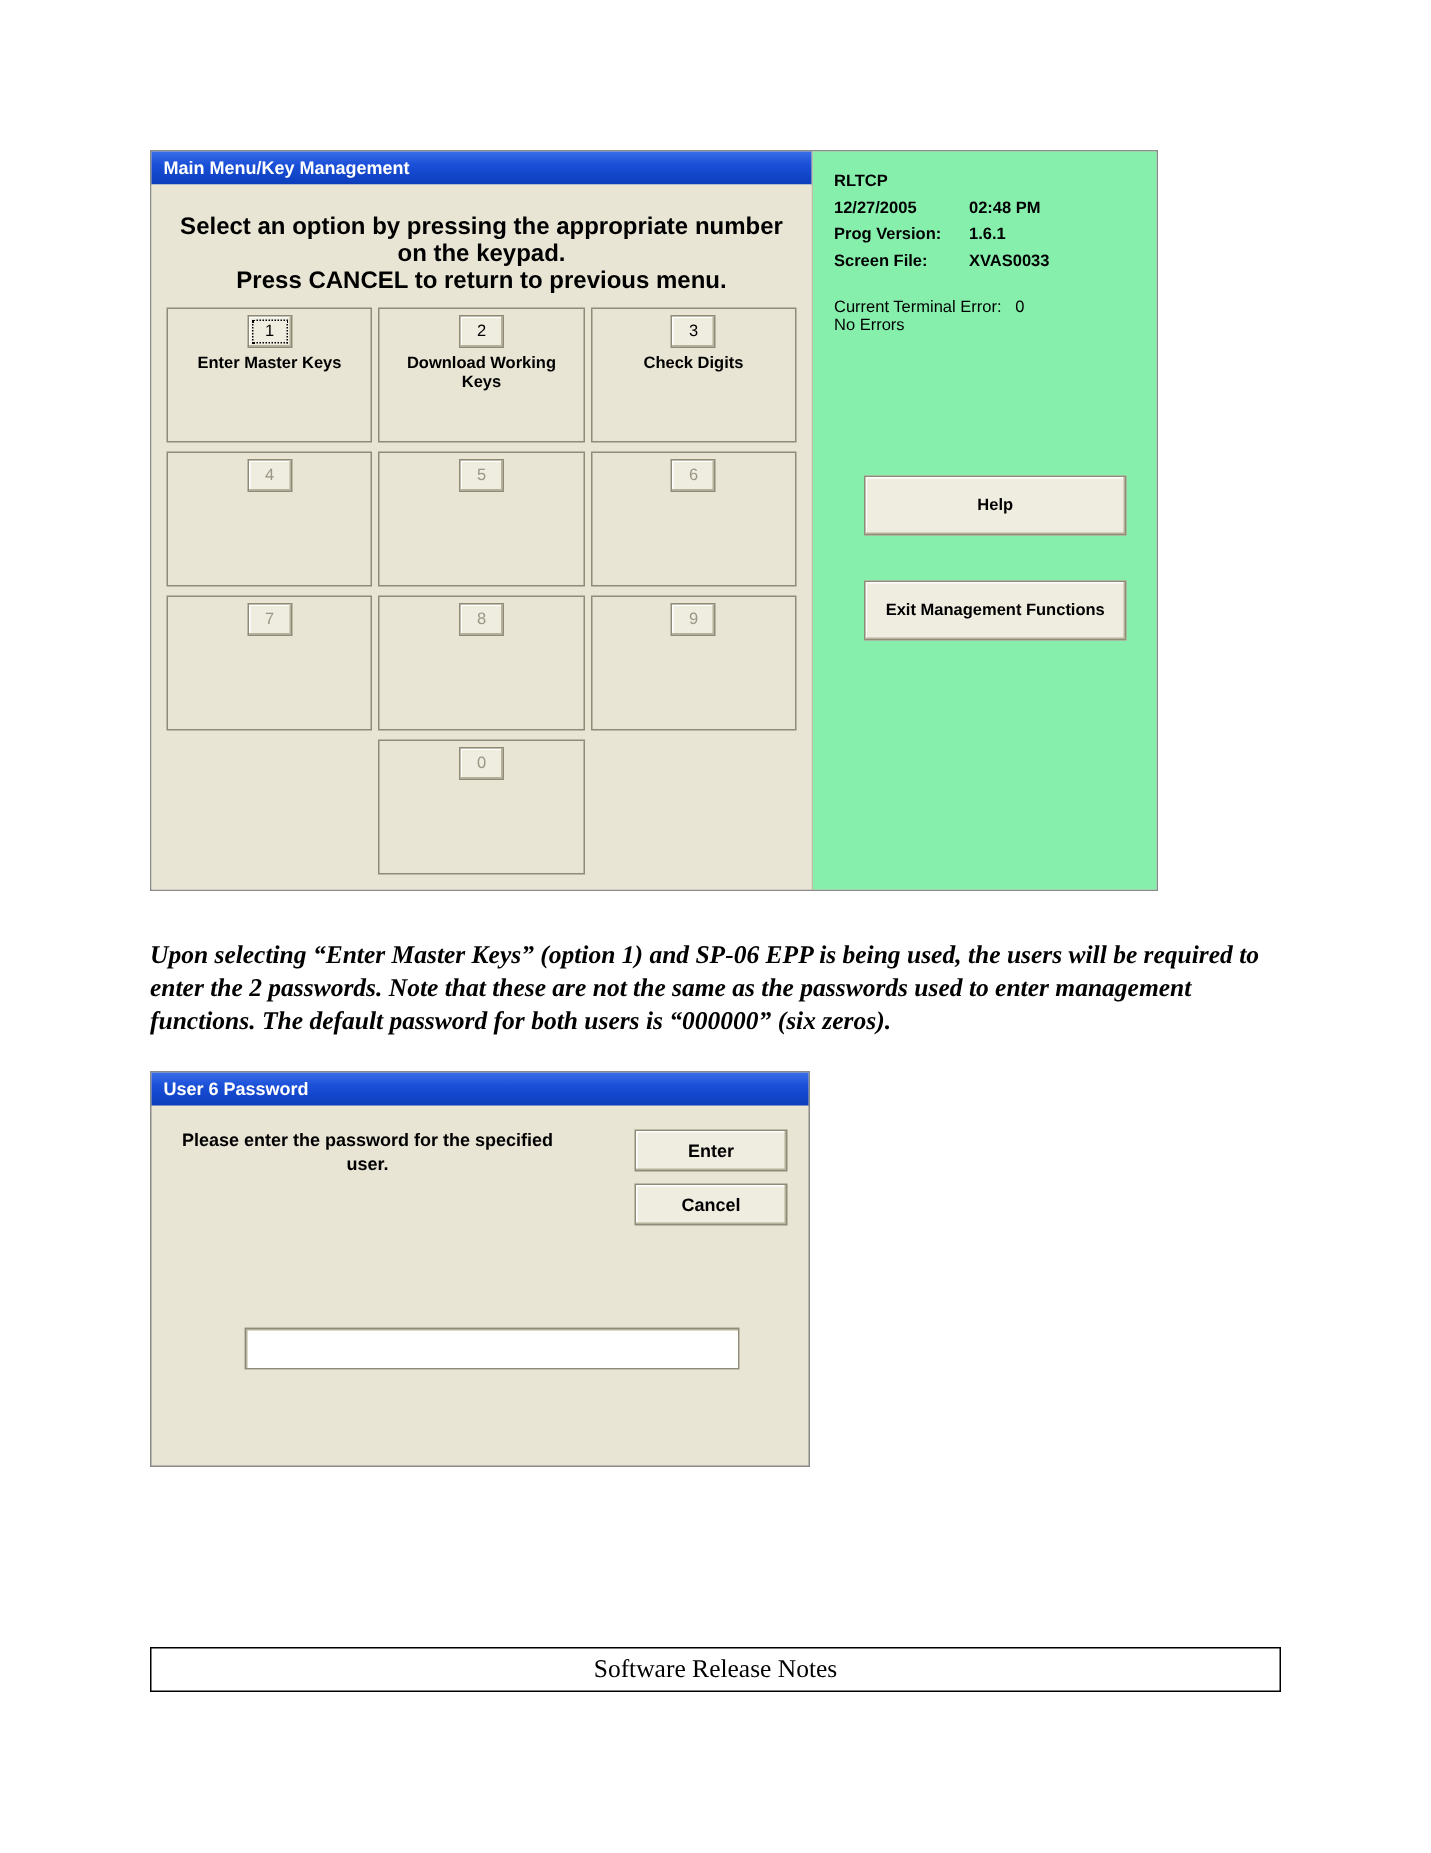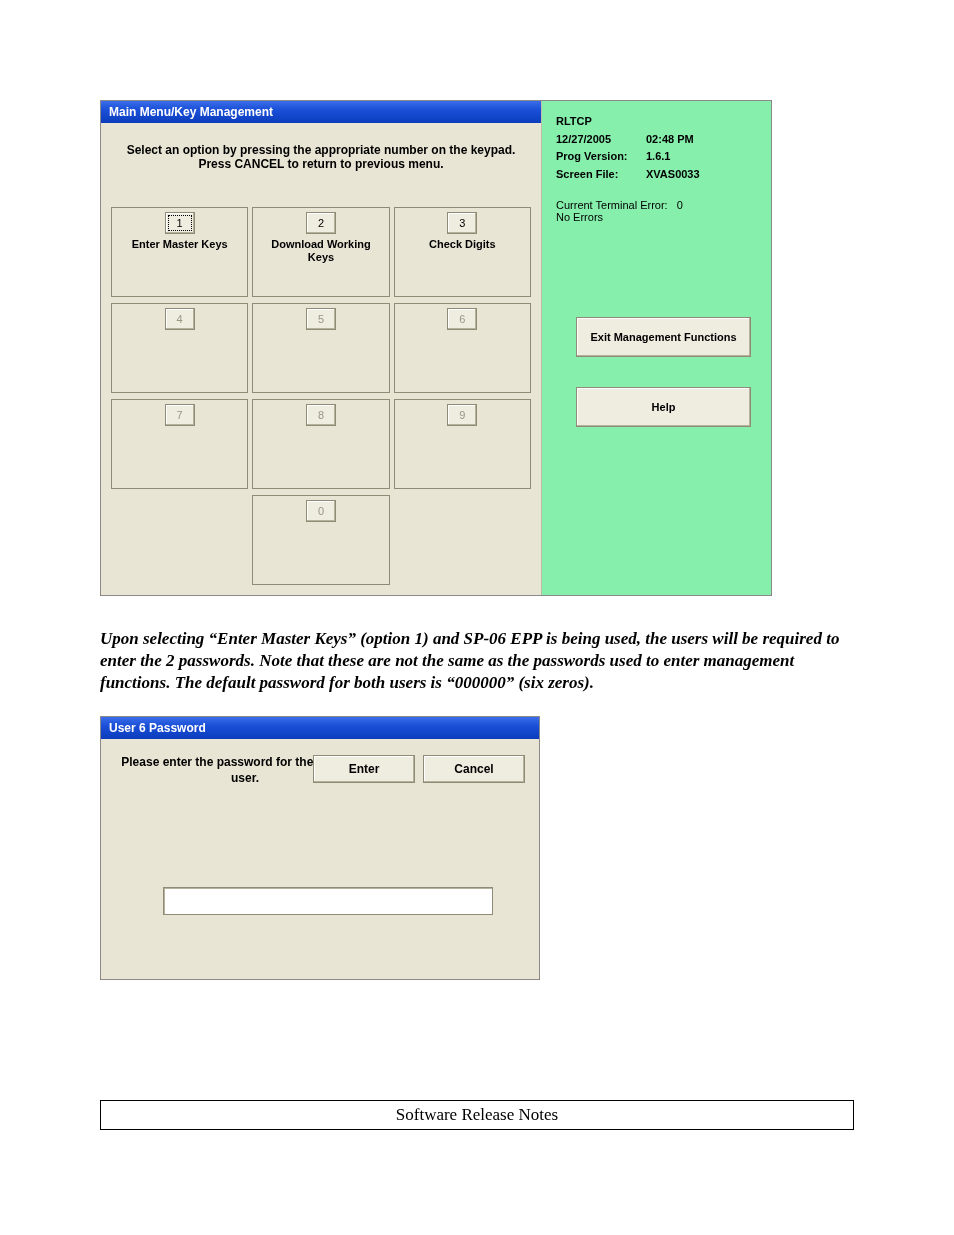--- a/index.html
+++ b/index.html
@@ -36,22 +36,21 @@
     font-size: 12px;
     padding: 4px 8px;
   }
   .left-body {
     background: #e8e5d4;
     padding: 14px 10px 10px 10px;
   }
   .instructions {
     text-align: center;
     font-weight: bold;
-    font-size: 12px;
-    margin-bottom: 28px;
+    font-size: 16px;
     border: 1px solid #bfbca8;
     padding: 6px 6px 8px 6px;
     border-top: none;
     border-left: none;
     border-right: none;
     border: none;
   }
   .keypad-grid {
     display: grid;
     grid-template-columns: repeat(3, 1fr);
@@ -172,21 +171,21 @@
     font-size: 12px;
     text-align: center;
     width: 260px;
     line-height: 1.3;
   }
   .dlg-btns {
     position: absolute;
     top: 16px;
     right: 14px;
     display: flex;
-    flex-direction: row;
+    flex-direction: column;
     gap: 8px;
   }
   .dlg-btn {
     width: 100px;
     height: 26px;
     background: #efece0;
     border: 1px solid #8f8b76;
     box-shadow: inset -1px -1px 0 #b5b29b, inset 1px 1px 0 #fff;
     font-weight: bold;
     font-size: 12px;
@@ -294,22 +293,22 @@
         <div class="info-row">
           <span class="lbl">Screen File:</span>
           <span>XVAS0033</span>
         </div>
       </div>
       <div class="status-box">
         <span>Current Terminal Error:</span>&nbsp;&nbsp;
         <span>0</span><br>
         <span>No Errors</span>
       </div>
+      <div class="side-btn">Help</div>
       <div class="side-btn">Exit Management Functions</div>
-      <div class="side-btn">Help</div>
     </div>
   </div>
 
   <p class="body-text">Upon selecting “Enter Master Keys” (option 1) and SP-06 EPP is being used, the users will be required to enter the 2 passwords.  Note that these are not the same as the passwords used to enter management functions.  The default password for both users is “000000” (six zeros).</p>
 
   <div class="dlg">
     <div class="titlebar">User 6 Password</div>
     <div class="dlg-body">
       <div class="dlg-msg">Please enter the password for the specified user.</div>
       <div class="dlg-btns">

